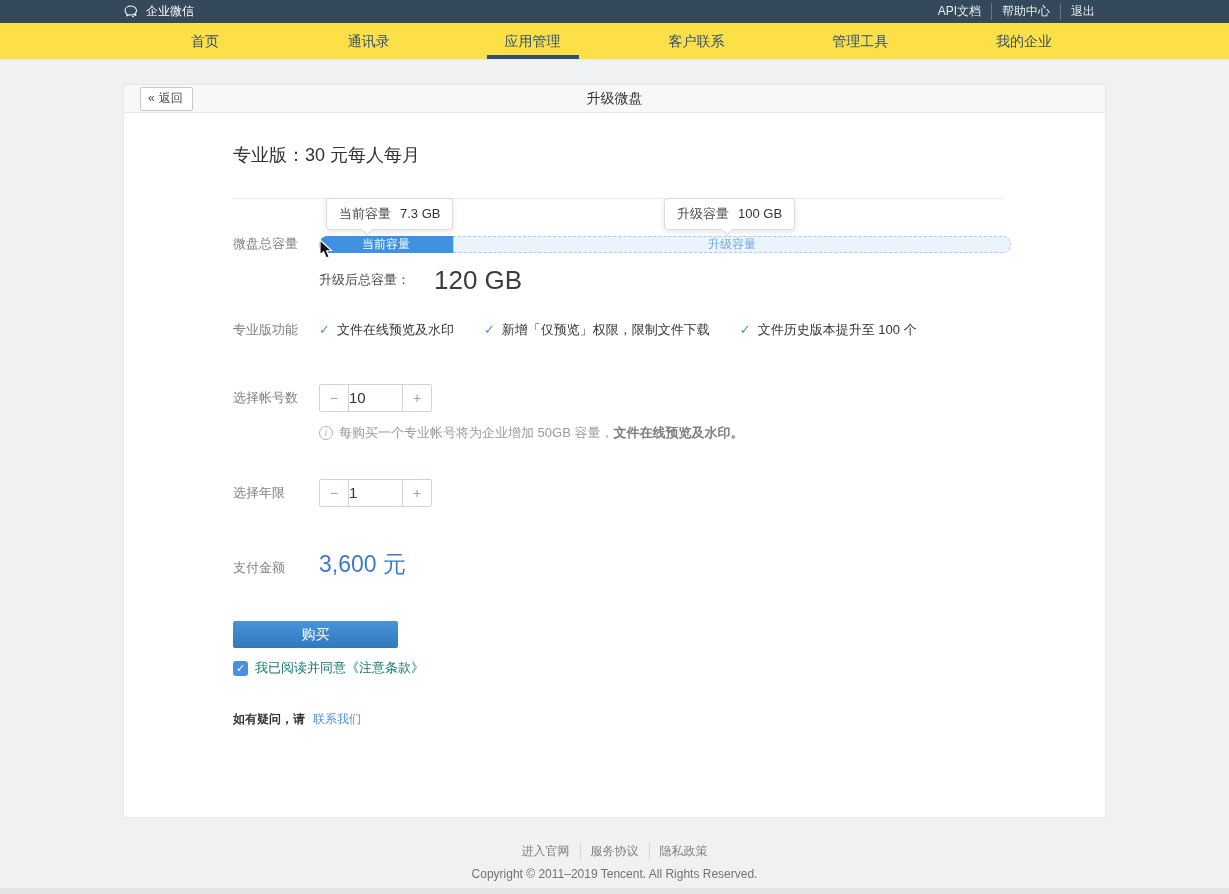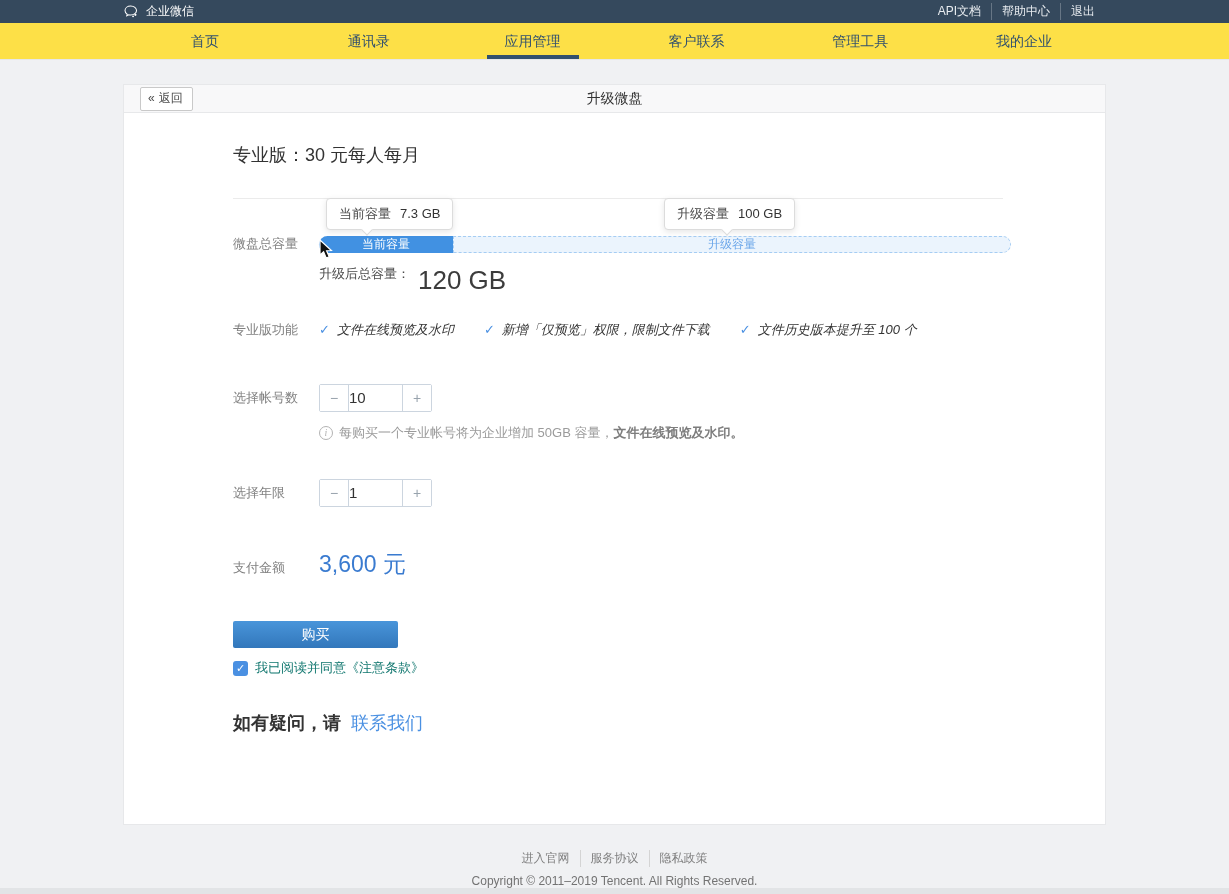--- a/index.html
+++ b/index.html
@@ -78,26 +78,26 @@
     position:absolute; bottom:-5px; width:8px; height:8px; background:#ffffff;
     border-right:1px solid #dcdcdc; border-bottom:1px solid #dcdcdc;
     transform:rotate(45deg);
   }
   .tooltip-current { left:7px; }
   .tooltip-current .arrow { left:36px; }
   .tooltip-upgrade { left:345px; }
   .tooltip-upgrade .arrow { left:58px; }
   .cursor { position:absolute; left:0px; top:3px; z-index:5; }
   
-  .total-row { margin-top:12px; margin-left:86px; display:flex; align-items:flex-start; }
+  .total-row { margin-top:12px; margin-left:86px; display:flex; align-items:center;gap:16px; }
   .total-label { font-size:13px; color:#4a4a4a; }
   .total-value { font-size:26px; color:#3c3c3c; margin-left:8px; line-height:30px; }
   
   .features-row { margin-top:26px; align-items:flex-start; }
-  .features { display:flex; gap:30px;font-style:italic; }
+  .features { display:flex; gap:30px; }
   .feature { font-size:13px; color:#333333; line-height:18px; }
   .feature .check { color:#4a90e2; margin-right:7px; font-weight:bold; }
   
   .accounts-row { margin-top:45px; }
   .years-row { margin-top:37px; }
   .stepper {
     display:flex; height:28px; border:1px solid #ccd5df; border-radius:2px;
     background:#ffffff;
   }
   .stepper .step-btn {
@@ -126,21 +126,21 @@
     cursor:pointer; display:block;
     font-family:"Liberation Sans","DejaVu Sans",sans-serif;
   }
   .agree-row { margin-top:11px; display:flex; align-items:center; }
   .checkbox {
     width:15px; height:15px; background:#4a90e2; border-radius:3px;
     color:#ffffff; font-size:11px; line-height:15px; text-align:center;
     cursor:pointer; flex:none;
   }
   .agree-label { margin-left:7px; font-size:13px; color:#0f766e; }
-  .contact-row { margin-top:34px; font-size:18px; }
+  .contact-row { margin-top:34px; font-size:12px;font-family:Liberation Serif, serif; }
   .contact-prefix { color:#333333; font-weight:bold; }
   .contact-link { color:#4a90e2; cursor:pointer; margin-left:5px; }
   
   .footer { margin-top:25px; text-align:center; }
   .footer-links { display:flex; justify-content:center; align-items:center; font-size:12px; color:#7f7f7f; }
   .footer-link { padding:0 10px; cursor:pointer; }
   .footer-link + .footer-link { border-left:1px solid #d4d4d4; }
   .copyright { margin-top:7px; font-size:12px; color:#737373; }
   .bottom-strip { position:absolute; bottom:0; left:0; width:100%; height:6px; background:#e2e4e6; }
 </style>

